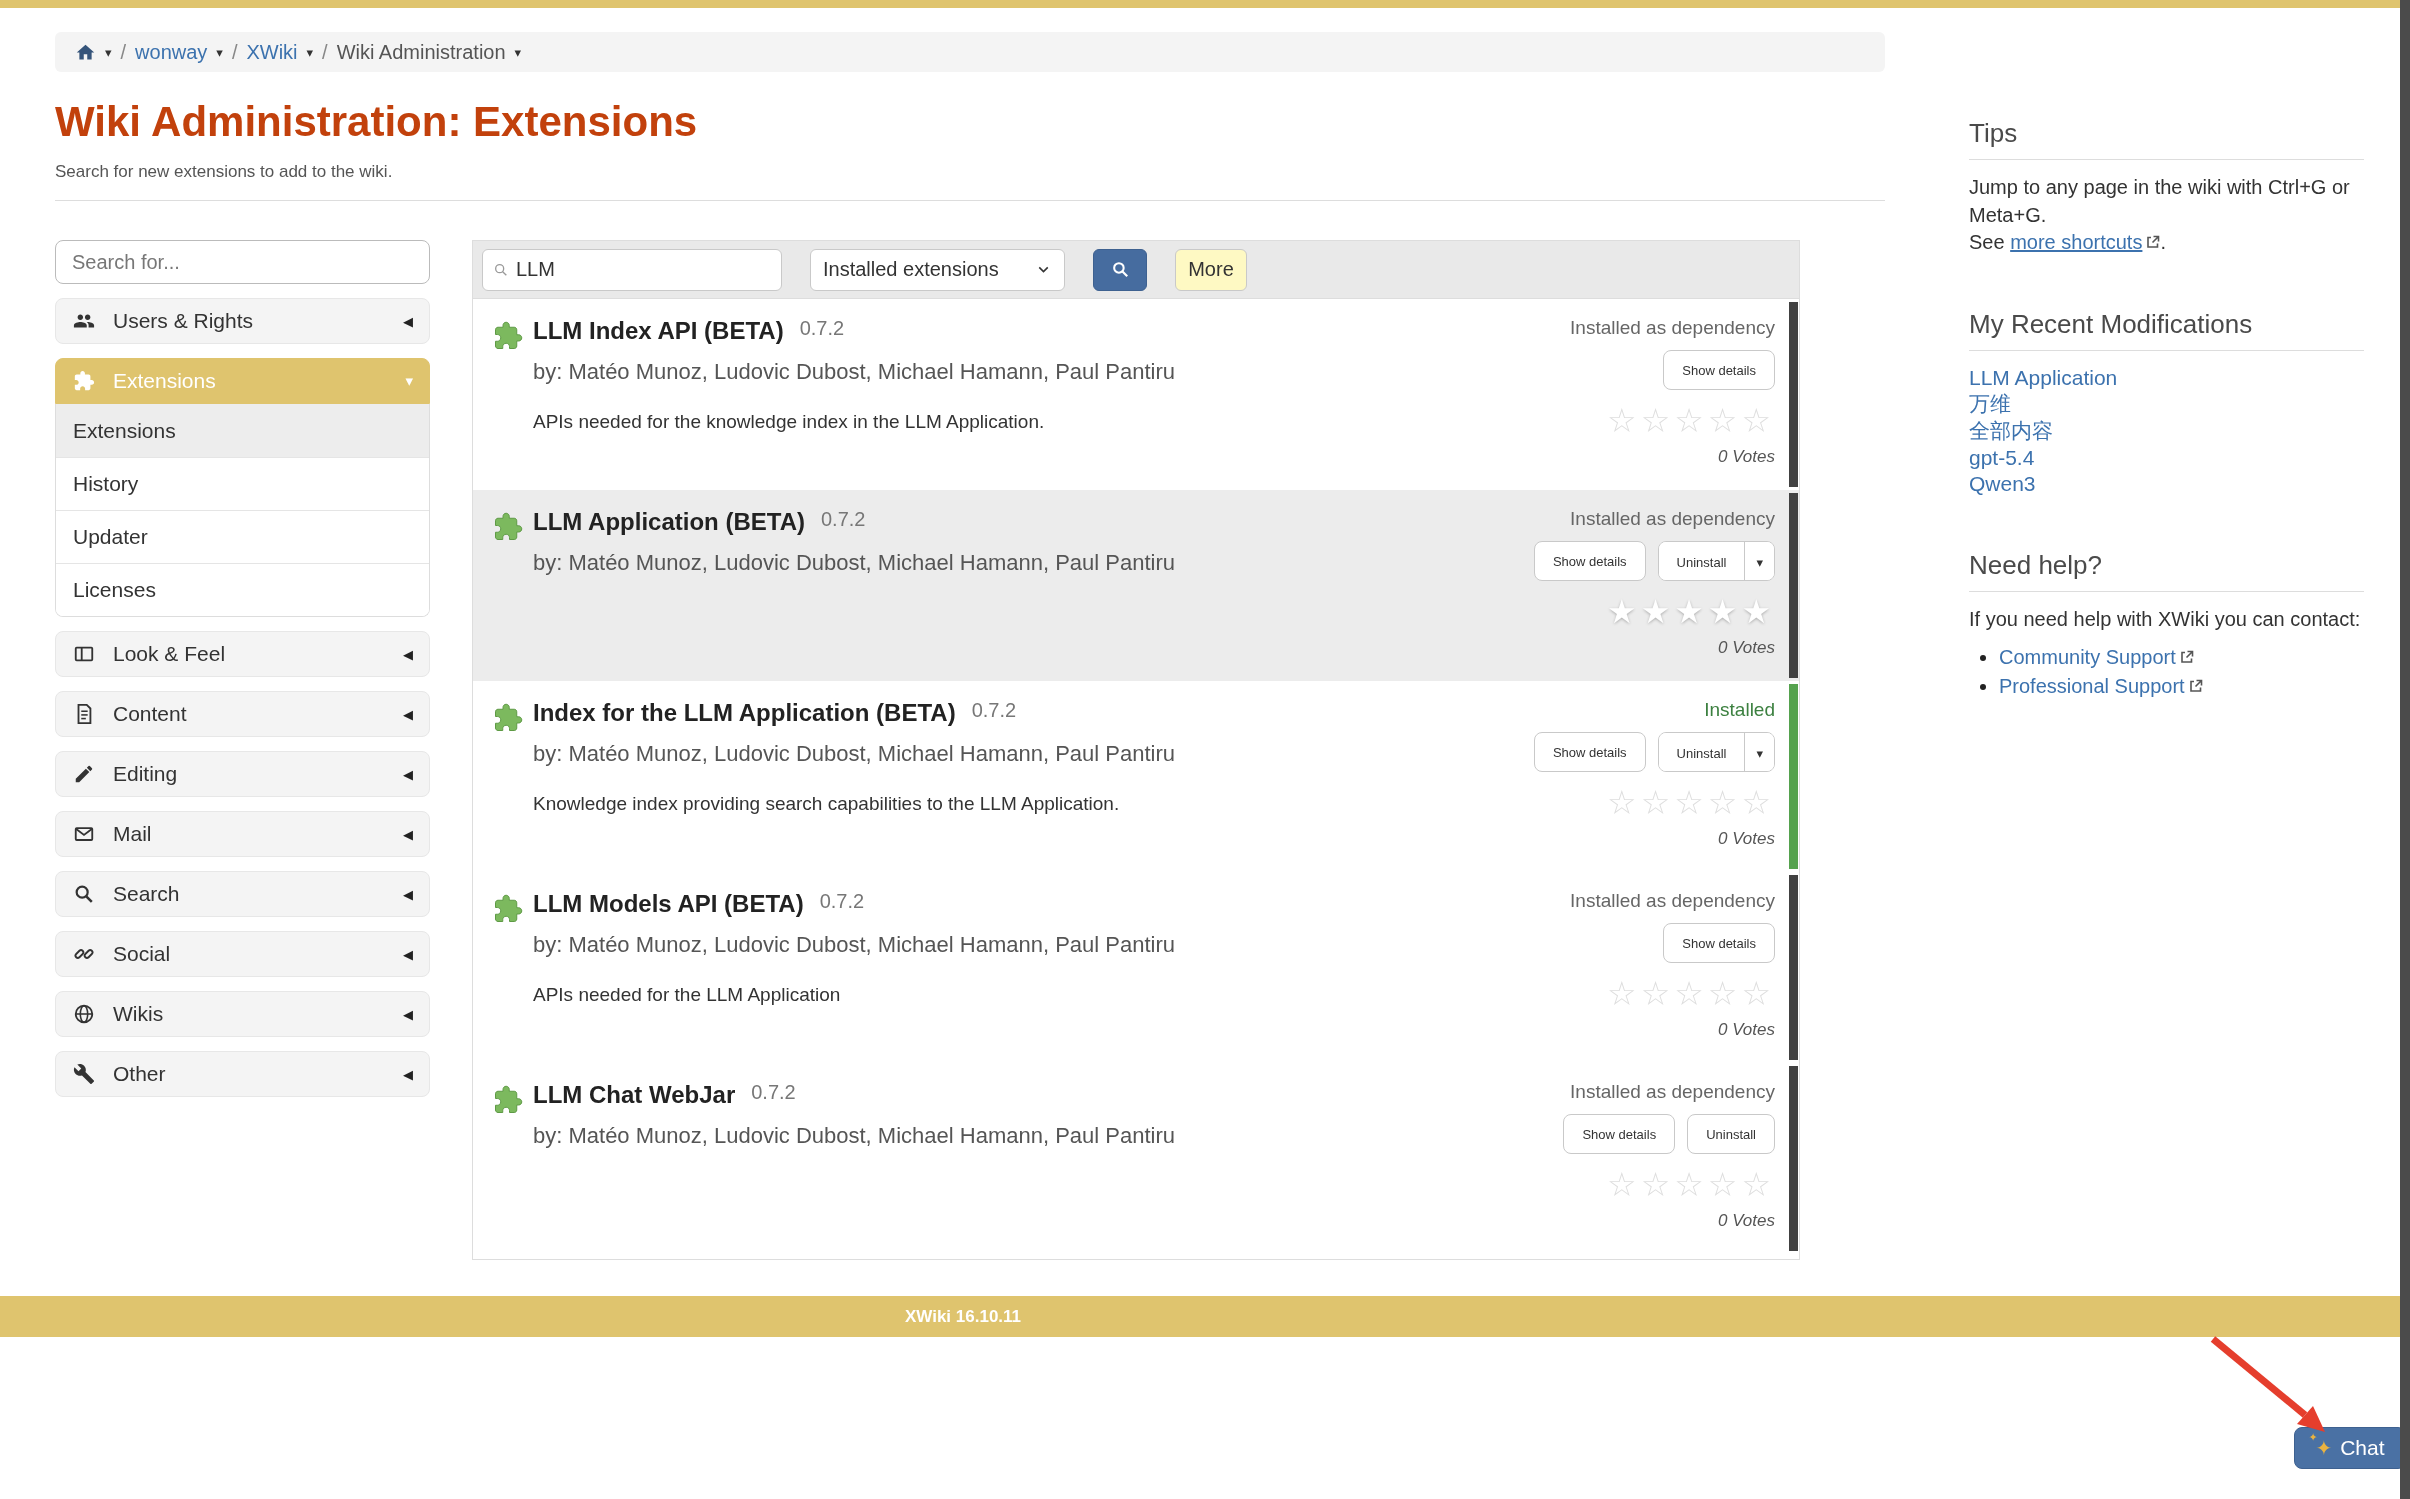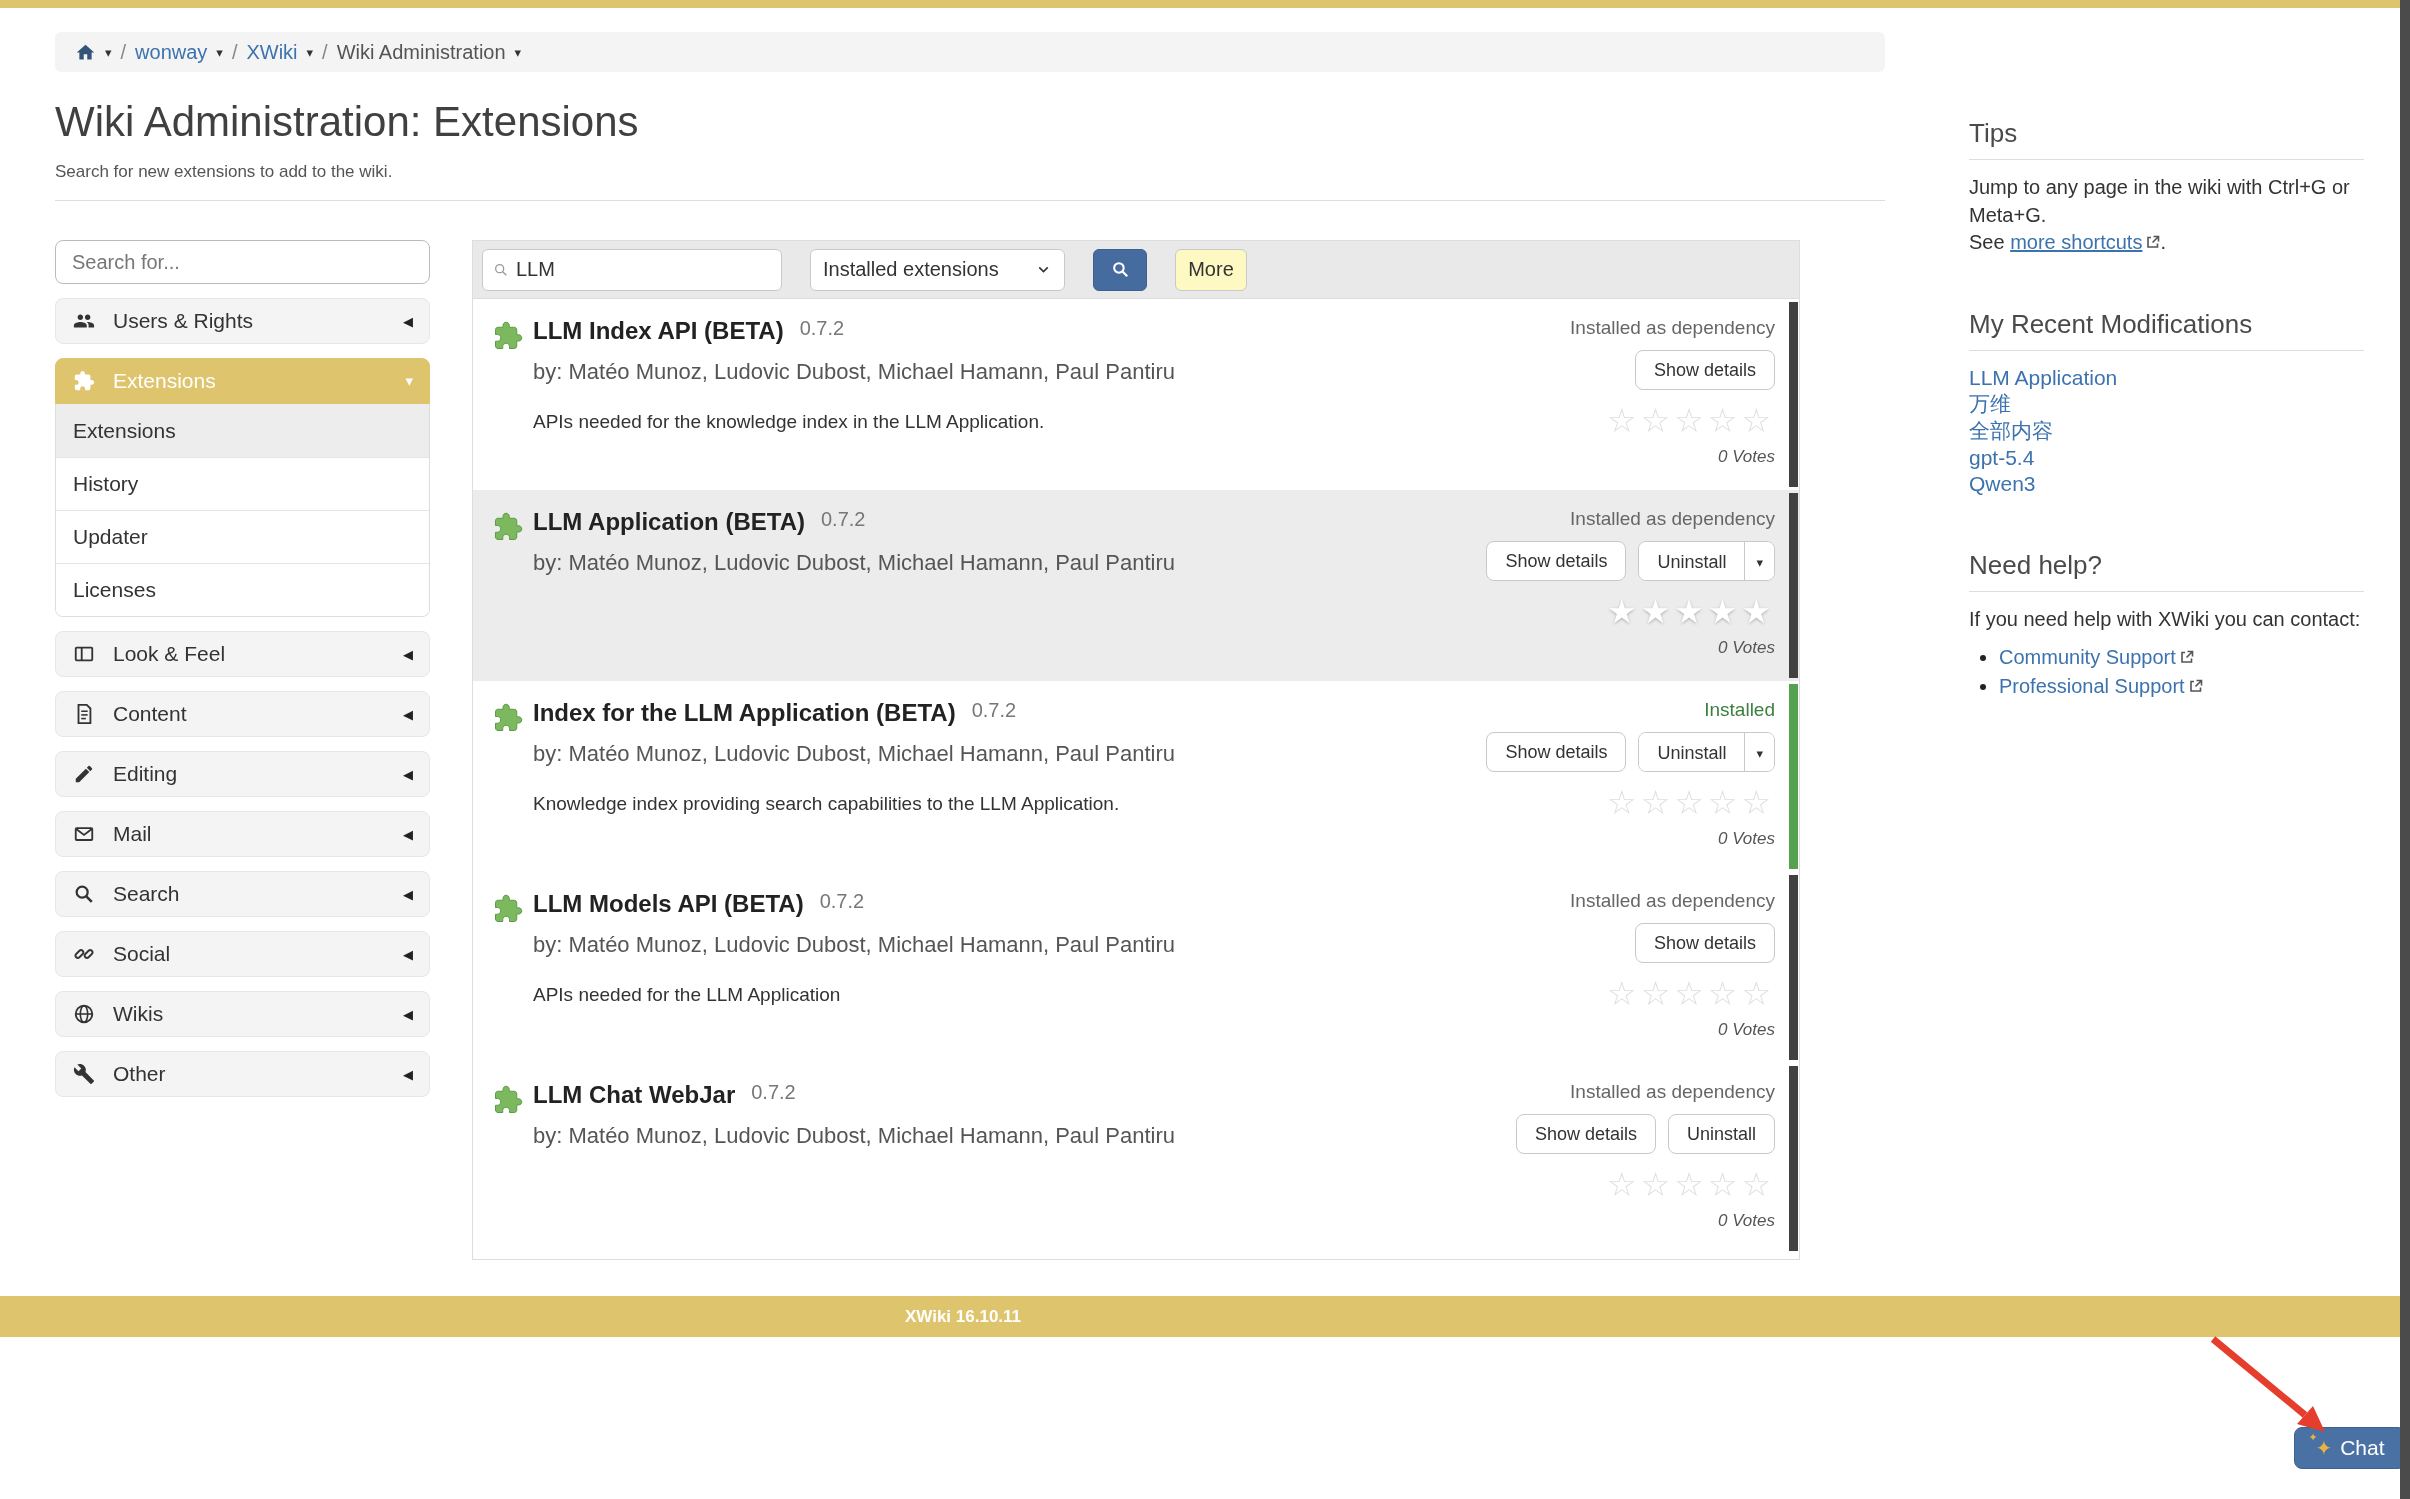--- a/index.html
+++ b/index.html
@@ -19,21 +19,21 @@
   
   .breadcrumb-bar { left:55px; top:32px; width:1830px; height:40px; background:#F4F4F4;
     border-radius:6px; display:flex; align-items:center; padding:0 20px; gap:9px; font-size:20px; }
   .bc-sep { color:#888; }
   .bc-link { color:#3C72AE; text-decoration:none; cursor:pointer; }
   .bc-current { color:#555; }
   .bc-caret { font-size:13px; color:#333; cursor:pointer; }
   .home-svg { width:21px; height:21px; fill:#35547A; display:block; }
 
   
-  .page-title { left:55px; top:98px; font-size:42px; font-weight:400; color:#404040; }
+  .page-title { left:55px; top:98px; font-size:42px; font-weight:700; color:#c2410c; }
   .page-subtitle { left:55px; top:162px; font-size:17px; color:#555; }
   .main-hr { left:55px; top:200px; width:1830px; height:0; border-top:1px solid #ddd; }
 
   
   .nav { left:55px; top:240px; width:375px; }
   .nav-search { width:100%; height:44px; border:1px solid #bbb; border-radius:8px;
     padding:0 16px; font-size:20px; color:#333; outline:none;
     font-family:"Liberation Sans","DejaVu Sans",sans-serif; }
   .nav-search::placeholder { color:#777; }
   .acc { height:46px; background:#F4F4F4; border:1px solid #E7E7E7; border-radius:8px;
@@ -80,21 +80,21 @@
   .etitle { font-size:24px; font-weight:bold; color:#222; }
   .ever { font-size:20px; color:#777; }
   .eauth { margin-top:14px; font-size:22px; color:#555; }
   .edesc { margin-top:26px; font-size:19px; color:#333; }
   .eside { width:340px; flex:none; padding-right:24px; display:flex; flex-direction:column;
     align-items:flex-end; }
   .estatus { font-size:19px; color:#666; }
   .estatus.ok { color:#3C8040; }
   .ebtns { margin-top:11px; display:flex; gap:12px; height:40px; }
   .btn { height:40px; padding:1px 18px; background:#fff; border:1px solid #C9C9C9;
-    border-radius:8px; font-size:18px; color:#333; cursor:pointer;
+    border-radius:8px; font-size:13px; color:#333; cursor:pointer;
     font-family:"Liberation Sans","DejaVu Sans",sans-serif; }
   .splitbtn { display:flex; height:40px; border:1px solid #C9C9C9; border-radius:8px;
     overflow:hidden; background:#fff; }
   .splitbtn .btn { border:none; border-radius:0; }
   .splitbtn .caret-part { border-left:1px solid #C9C9C9; padding:0 11px; font-size:13px; }
   .stars { margin-top:14px; font-size:33px; line-height:1; letter-spacing:4px; color:#DEDEDE; }
   .stars.filled { color:#fff; text-shadow:0 1px 3px rgba(0,0,0,.28); }
   .star { cursor:pointer; }
   .evotes { margin-top:10px; font-size:17px; font-style:italic; color:#555; }
   .strip { position:absolute; right:1px; top:3px; bottom:3px; width:9px; background:#414141; }

